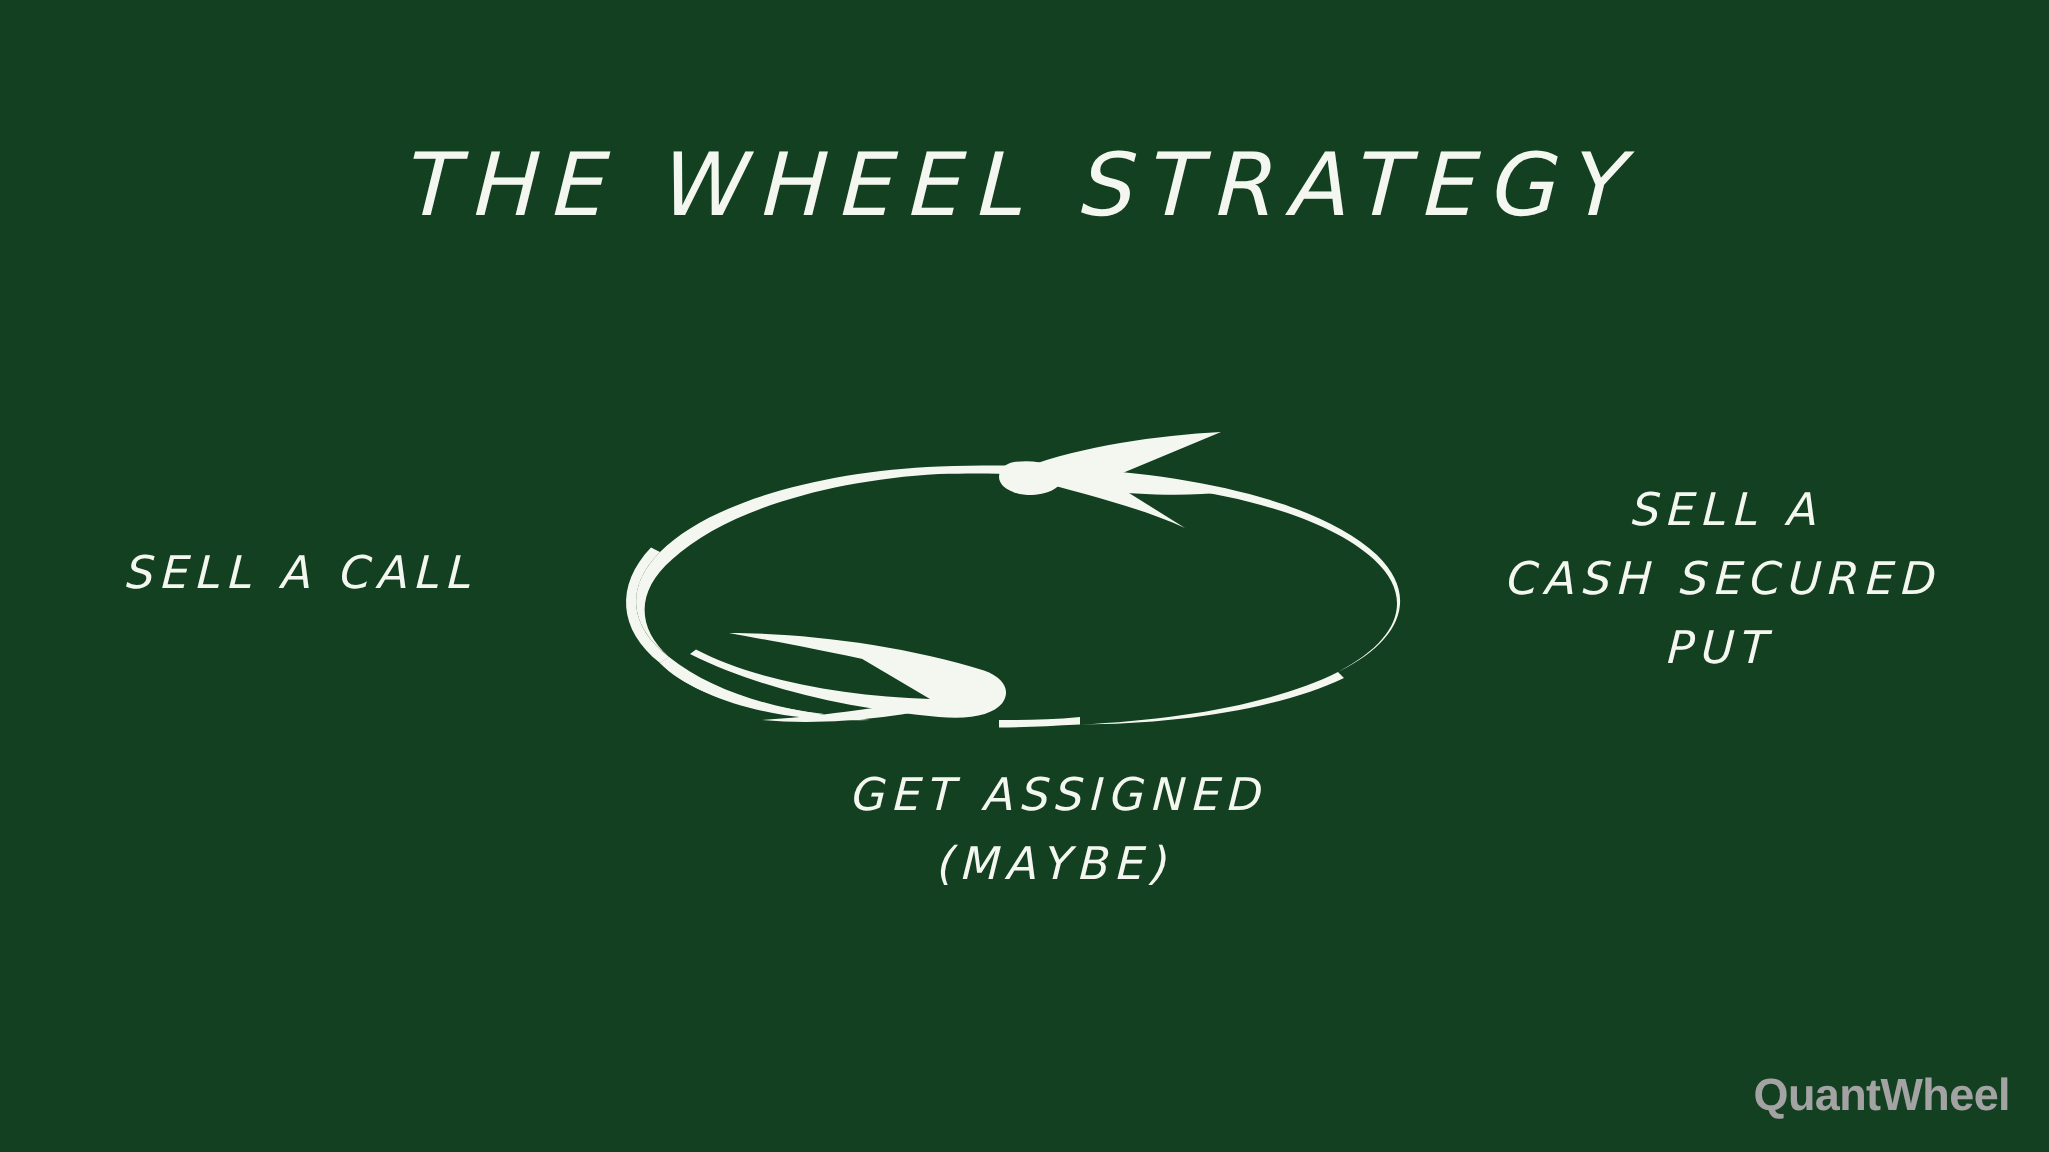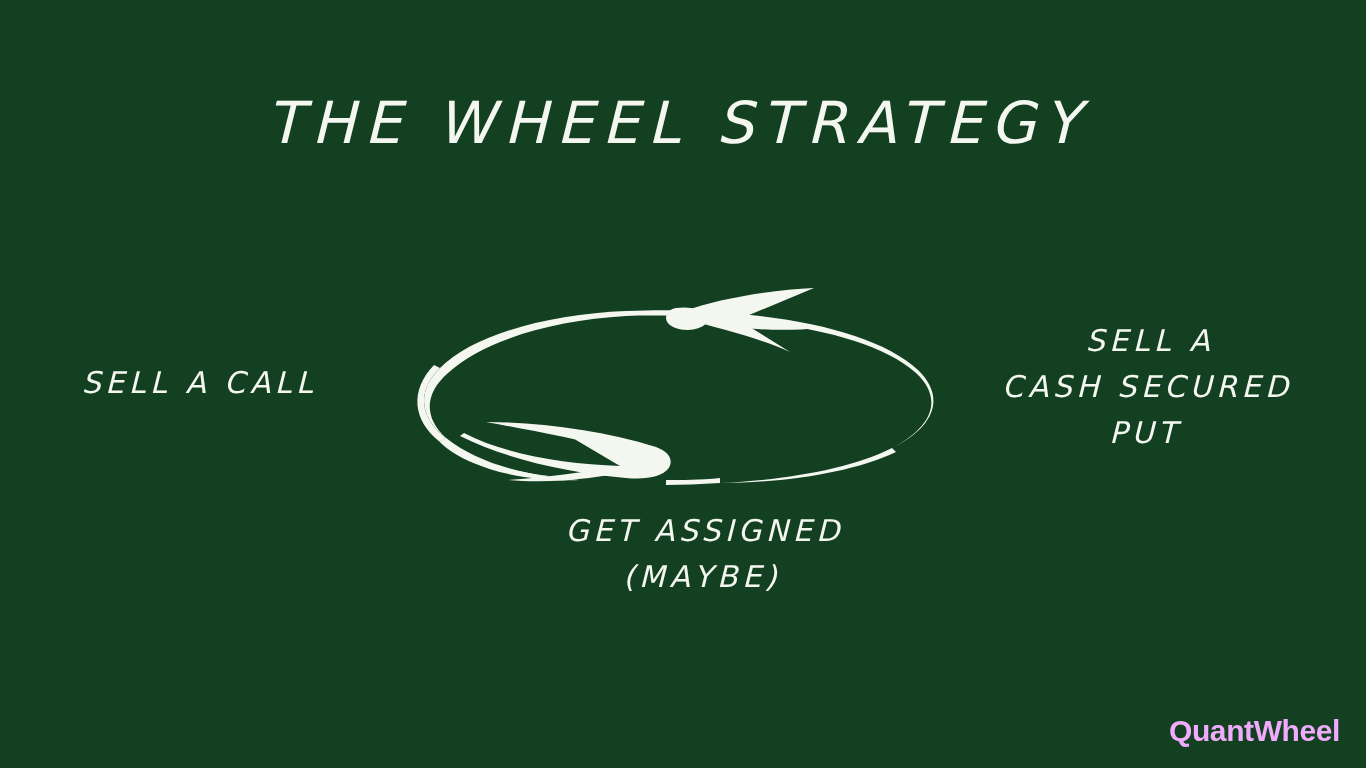--- a/index.html
+++ b/index.html
@@ -229,15 +229,15 @@
     <span class="line">SELL A</span>
     <span class="line">CASH SECURED</span>
     <span class="line">PUT</span>
   </div>
 
   <div id="label-get-assigned" class="hand-label" style="color: rgb(244, 247, 240);">
     <span class="line">GET ASSIGNED</span>
     <span class="line">(MAYBE)</span>
   </div>
 
-  <div id="brand-logo" style="color: #f0abfc;">QuantWheel</div>
+  <div id="brand-logo" style="color: #a3a3a3;">QuantWheel</div>
 
 </div>
 
 </body></html>

